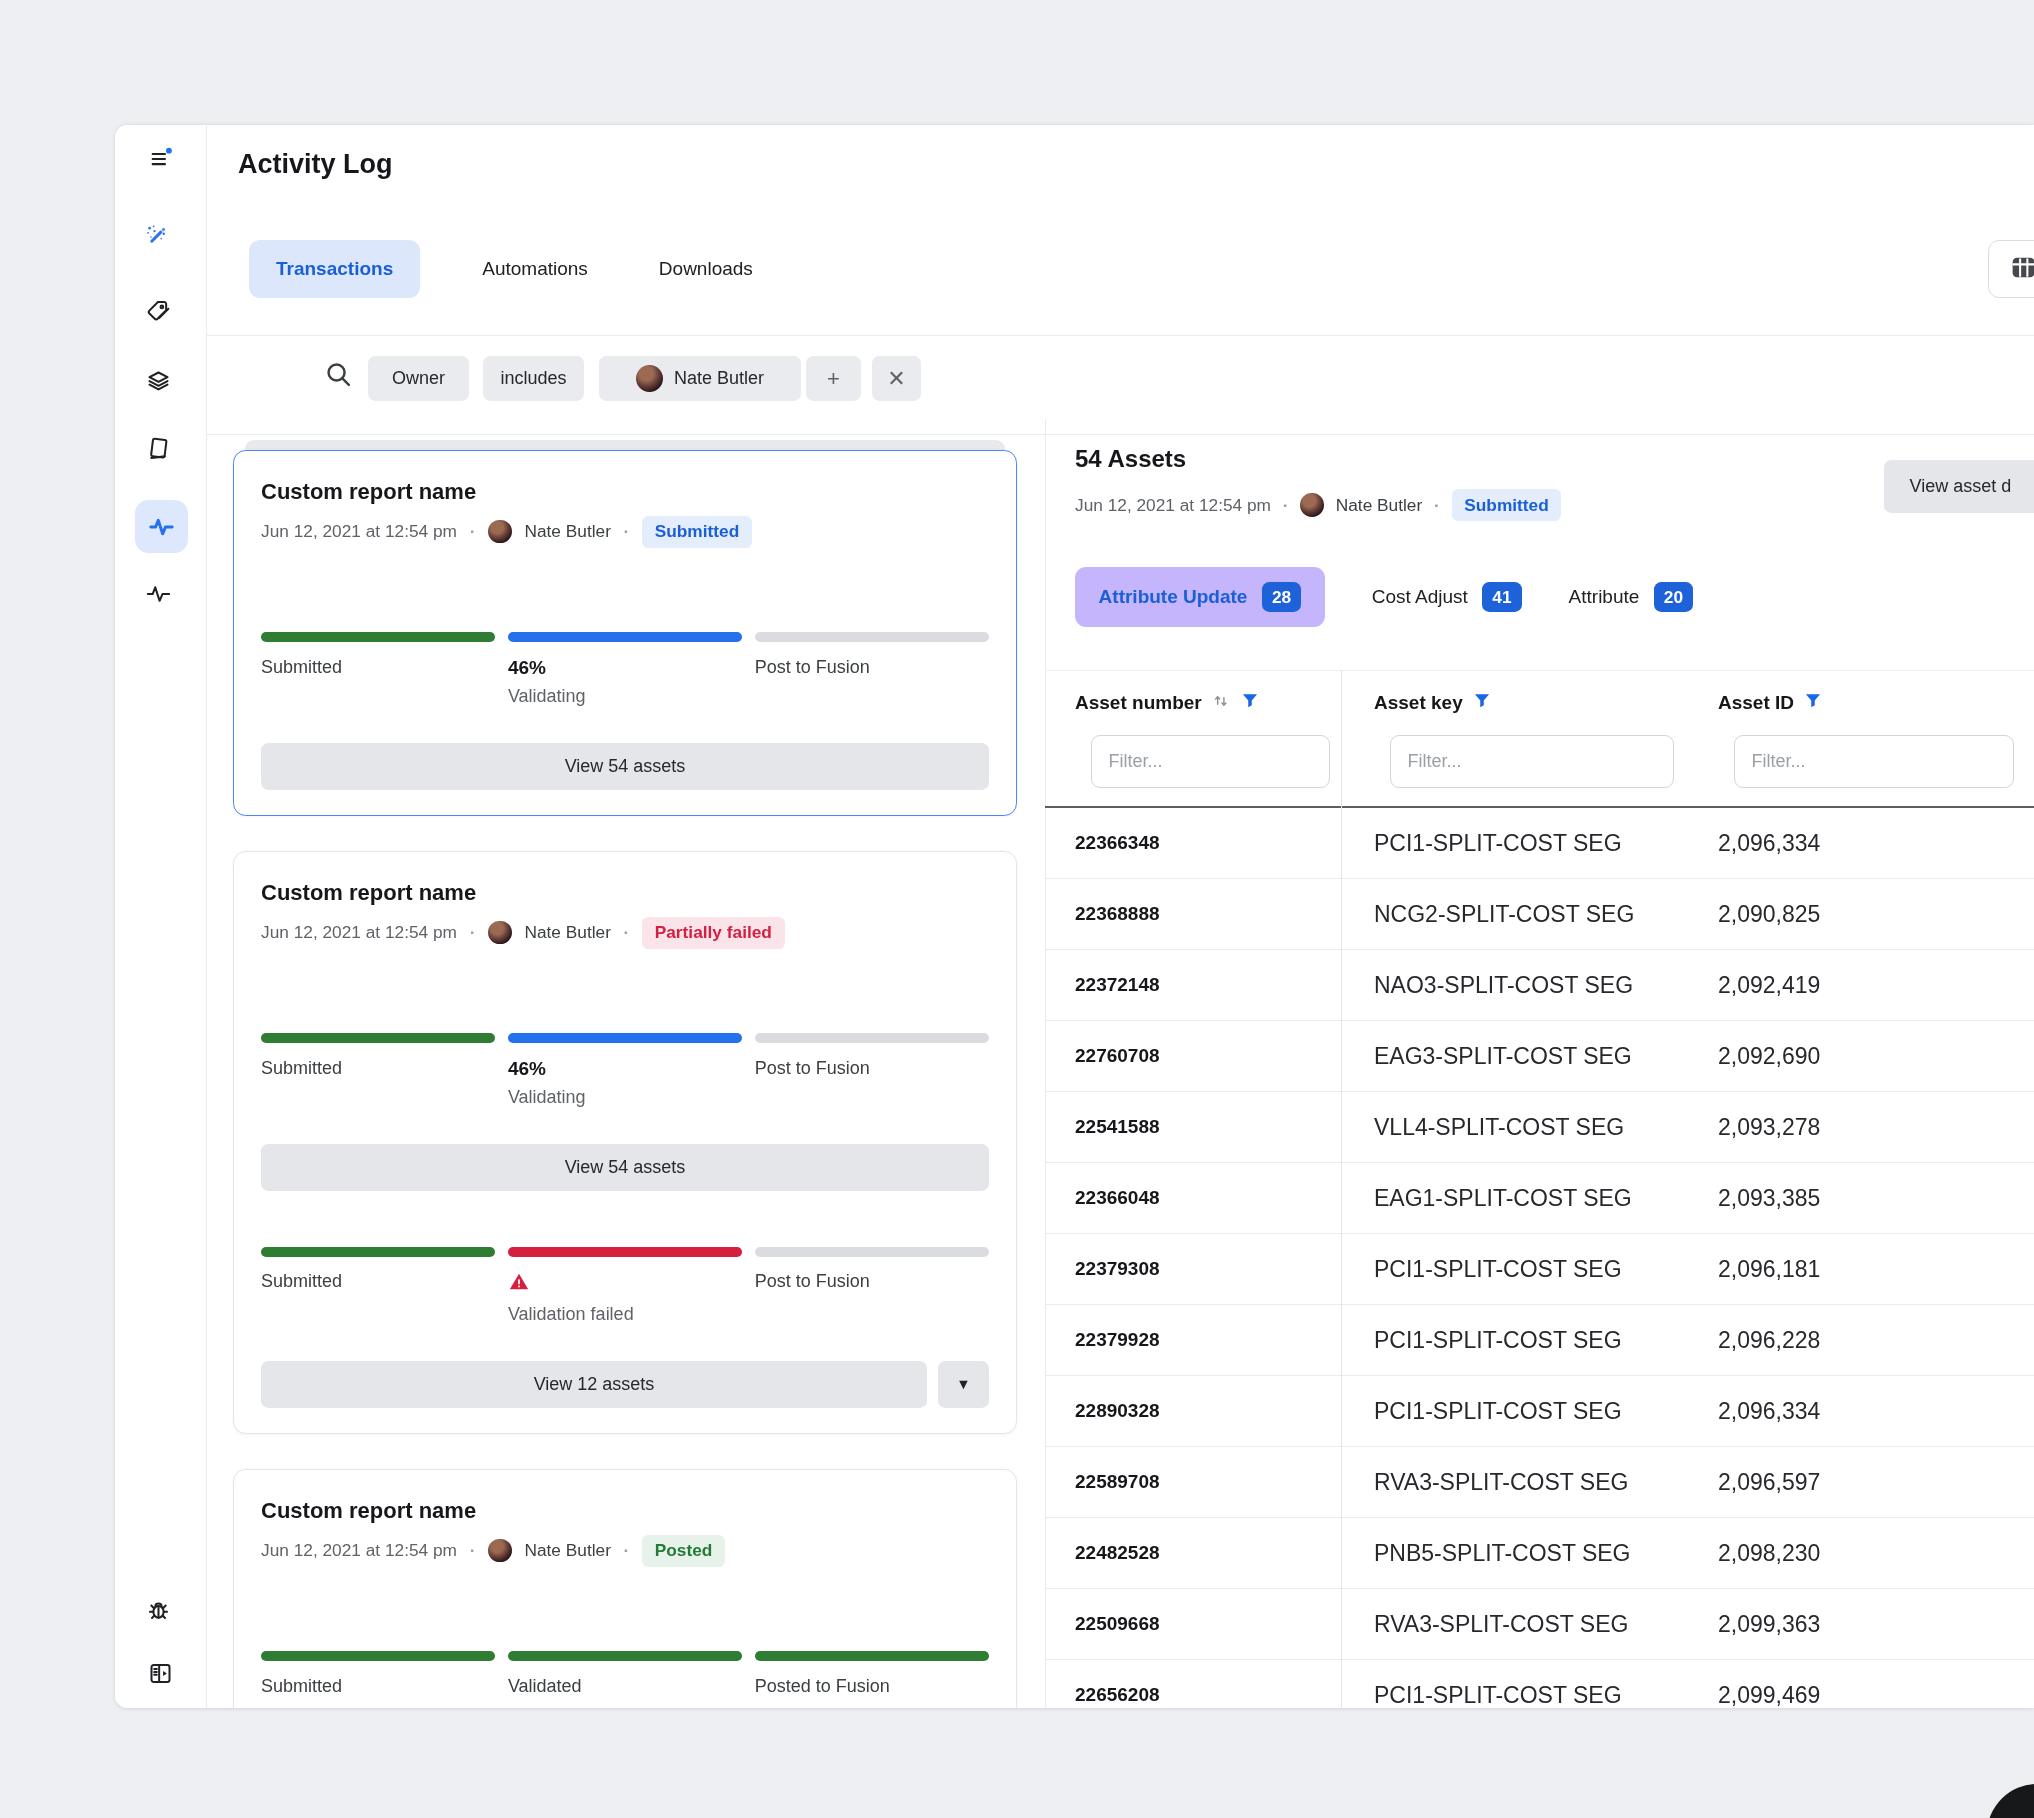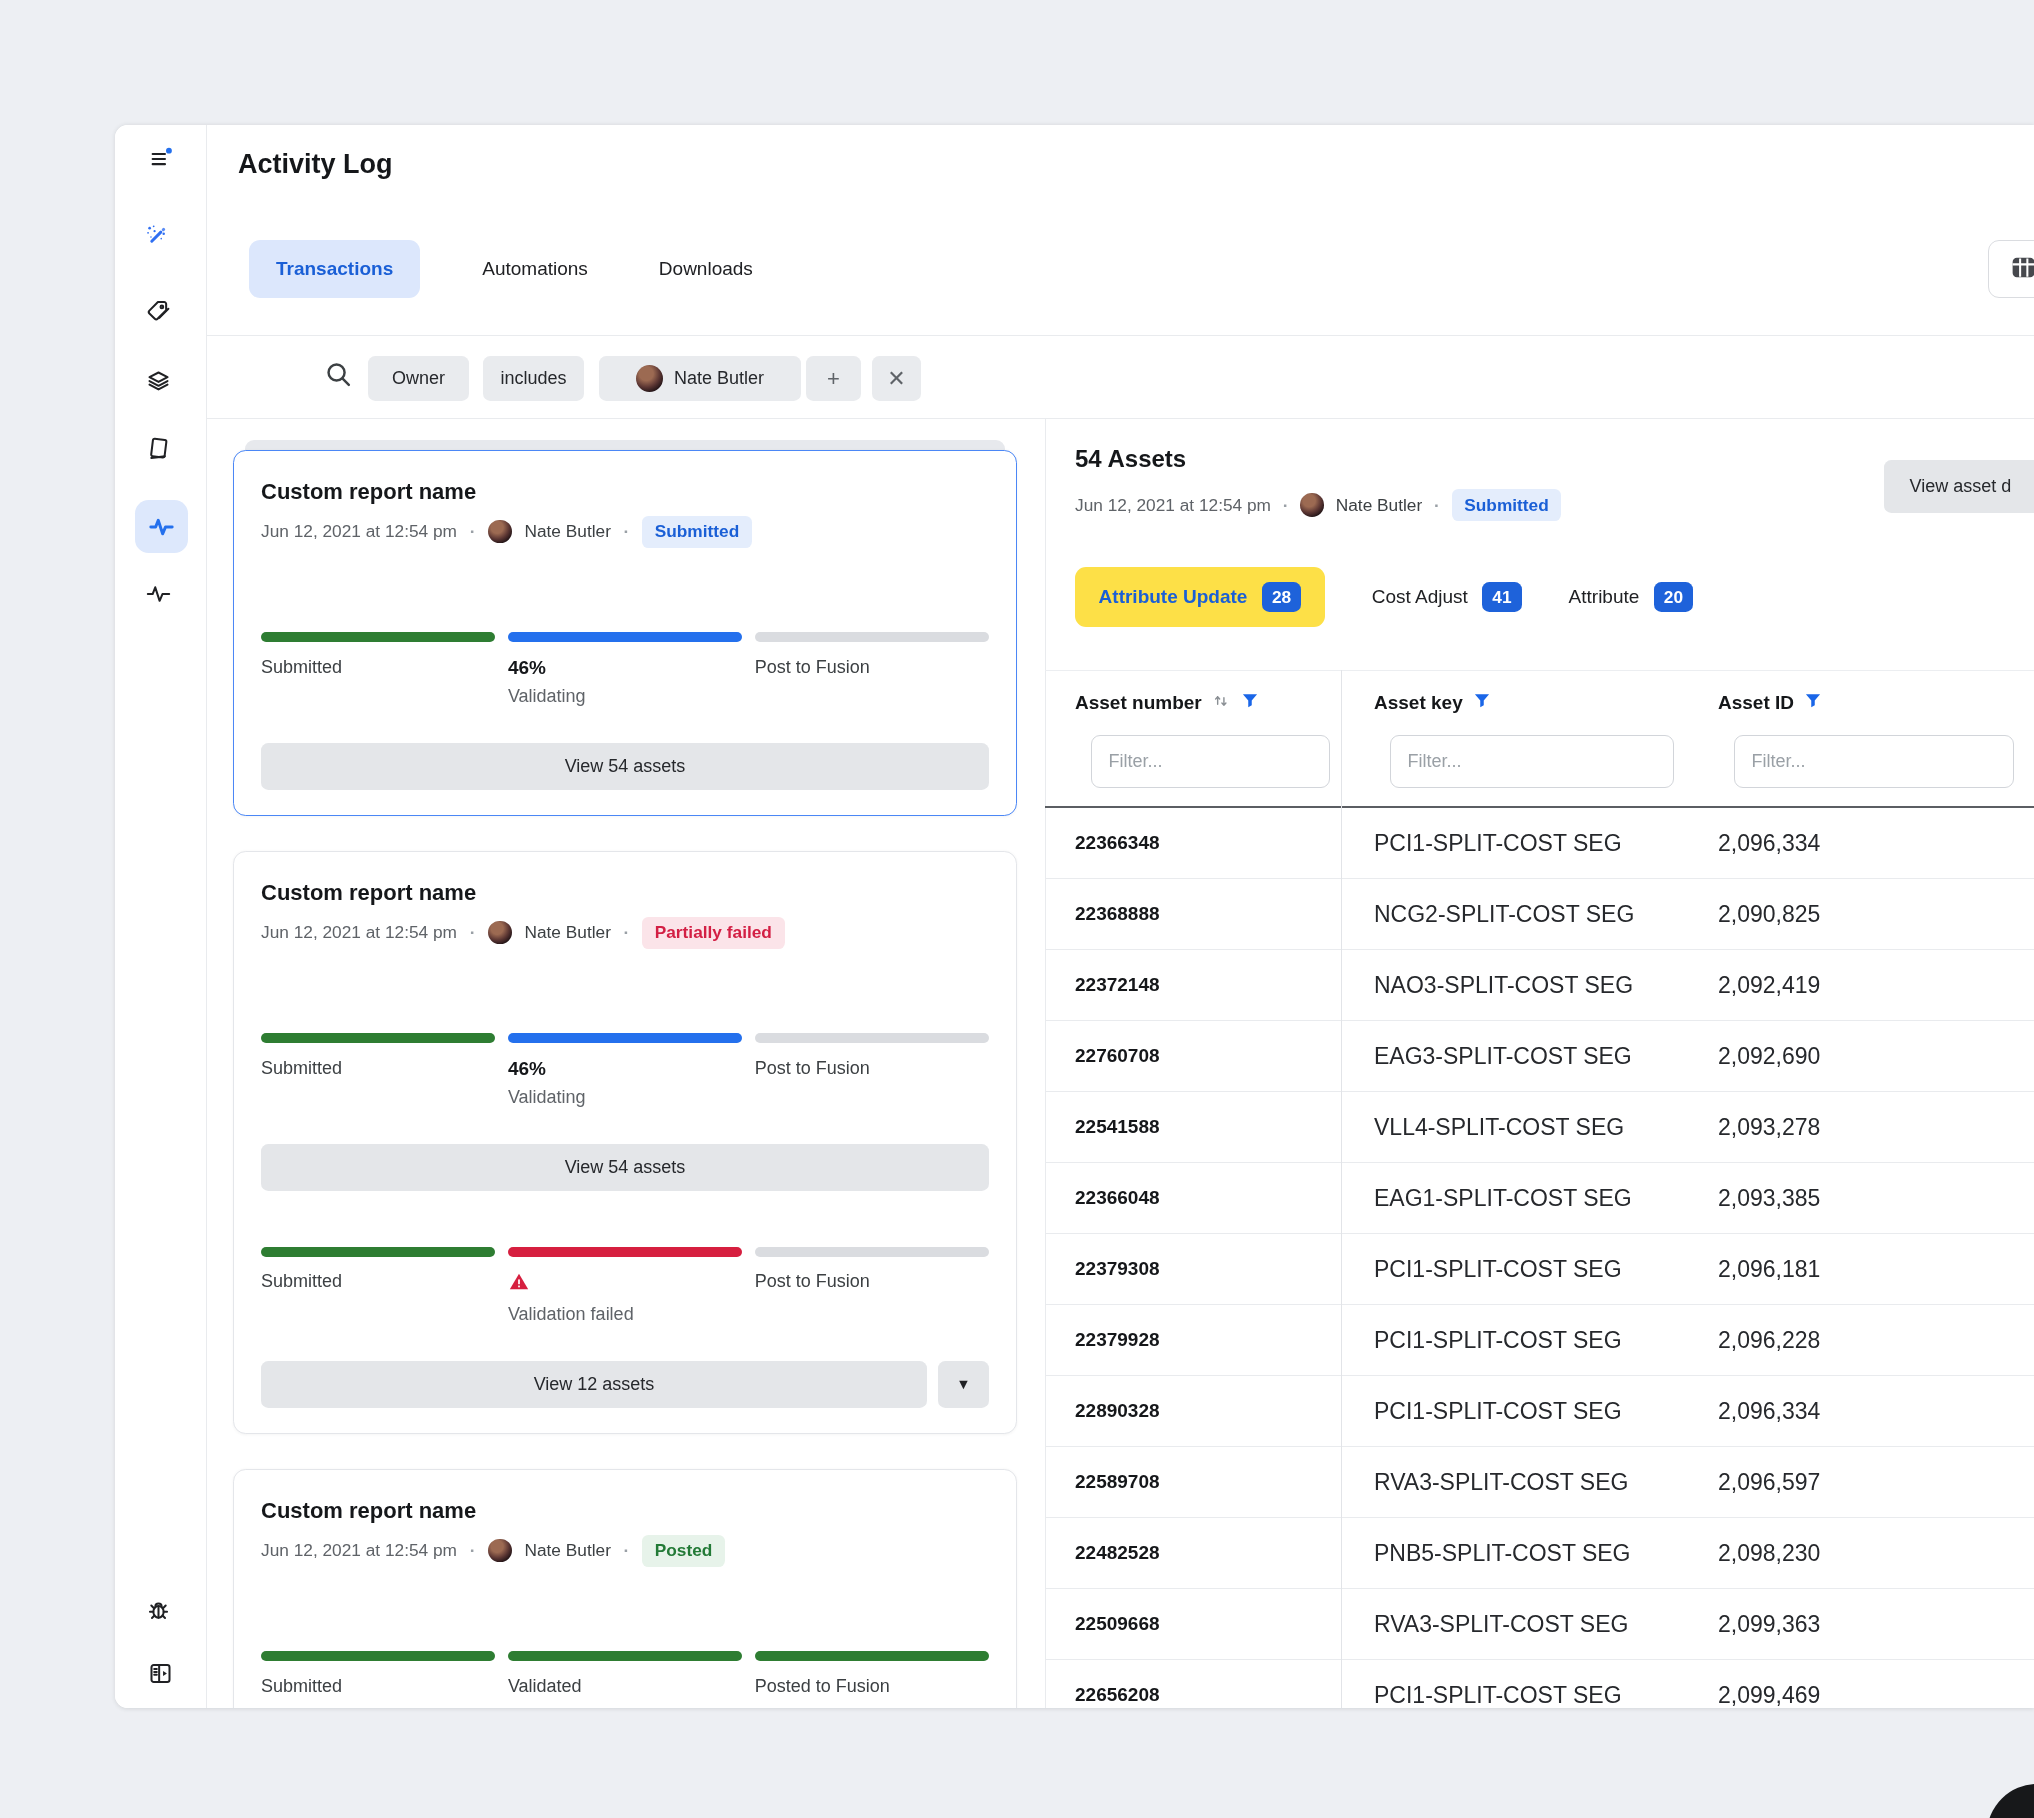--- a/index.html
+++ b/index.html
@@ -15,21 +15,21 @@
   .side-active-bg { position:absolute; left:20px; top:375px; width:53px; height:53px; background:#dde8fc; border-radius:13.6px; }
 
   
   .page-title { position:absolute; left:123px; top:23.6px; font-size:27px; font-weight:bold; color:#15171a; }
   .tabs { position:absolute; left:121px; top:115px; display:flex; align-items:center; gap:53px; height:58px;margin-left:13px; }
   .tab { font-size:19px; color:#202124; cursor:pointer; padding:0 9px; }
   .tab.active { background:#dce7fc; color:#1a5fd6; font-weight:bold; border-radius:11px; height:58px; display:flex; align-items:center; padding:0 27px; }
   .header-sep { position:absolute; left:92px; right:0; top:210px; height:0.9px; background:#e9ebee; }
 
   
-  .search-row { position:absolute; left:92px; right:0; top:210px; height:84px; border-bottom:0.9px solid #e9ebee; }
+  .search-row { position:absolute; left:92px; right:0; top:210px; height:100px; border-bottom:0.9px solid #e9ebee; }
   .search-icon { position:absolute; left:116px; top:23.6px; }
   .spill { position:absolute; top:21px; height:45px; background:#e9ebee; border-radius:7.3px; display:flex; align-items:center;
            justify-content:center; font-size:18px; color:#26282c; cursor:pointer; padding:0 18px; }
   .spill .avatar { margin-right:11px; }
   .sym { font-size:22px; color:#5f6368; }
 
   
   .avatar { width:27px; height:27px; border-radius:50%; display:inline-block; flex:0 0 auto;
             background:radial-gradient(circle at 38% 32%, #9c6a52 0 28%, #5a3532 55%, #201316 78%); }
   .avatar.sm { width:23.6px; height:23.6px; }
@@ -66,21 +66,21 @@
 
   
   .ap-title { position:absolute; left:960px; top:320px; font-size:24px; font-weight:bold; color:#15171a; }
   .ap-meta { position:absolute; left:960px; top:364px; display:flex; align-items:center; gap:11.8px; font-size:17.3px; }
   .view-asset-btn { position:absolute; left:1769px; top:335px; width:300px; height:53px; background:#e4e6e9; border:none;
                     border-radius:7.3px; font-size:18px; color:#26282c; font-family:inherit; text-align:left; padding-left:25.5px; cursor:pointer; }
   .grid-btn { position:absolute; left:1873px; top:115px; width:84px; height:58px; background:#fff; border:0.9px solid #dadce0;
               border-radius:11px; display:flex; align-items:center; padding-left:20px; cursor:pointer; }
   .chips { position:absolute; left:960px; top:442px; display:flex; align-items:center; gap:47px; height:60px; }
   .chip { display:flex; align-items:center; gap:14.5px; font-size:19px; color:#202124; cursor:pointer; height:60px; }
-  .chip.active { background:#fde047; border-radius:11px; padding:0 23.6px; color:#1a5fd6; font-weight:bold; }
+  .chip.active { background:#c4b5fd; border-radius:11px; padding:0 23.6px; color:#1a5fd6; font-weight:bold; }
   .count { background:#1e62da; color:#fff; font-size:17.3px; font-weight:bold; border-radius:7.3px; padding:4.5px 10px; }
 
   .table { position:absolute; left:930px; top:545px; right:0; bottom:0; border-top:0.9px solid #eceef1; }
   .t-head { display:flex; align-items:center; height:64px; padding-left:30px; }
   .t-h { display:flex; align-items:center; gap:9px; font-size:19px; font-weight:bold; color:#15171a; }
   .t-h.c0 { width:299px; } .t-h.c1 { width:344px; }
   .t-filters { display:flex; height:55px; padding-left:46px; }
   .t-filters input { height:53px; border:1.4px solid #d2d5da; border-radius:9px; font-size:18px; font-family:inherit;
                      color:#26282c; padding:0 16.4px; outline:none; }
   .t-filters input::placeholder { color:#9aa0a6; }

